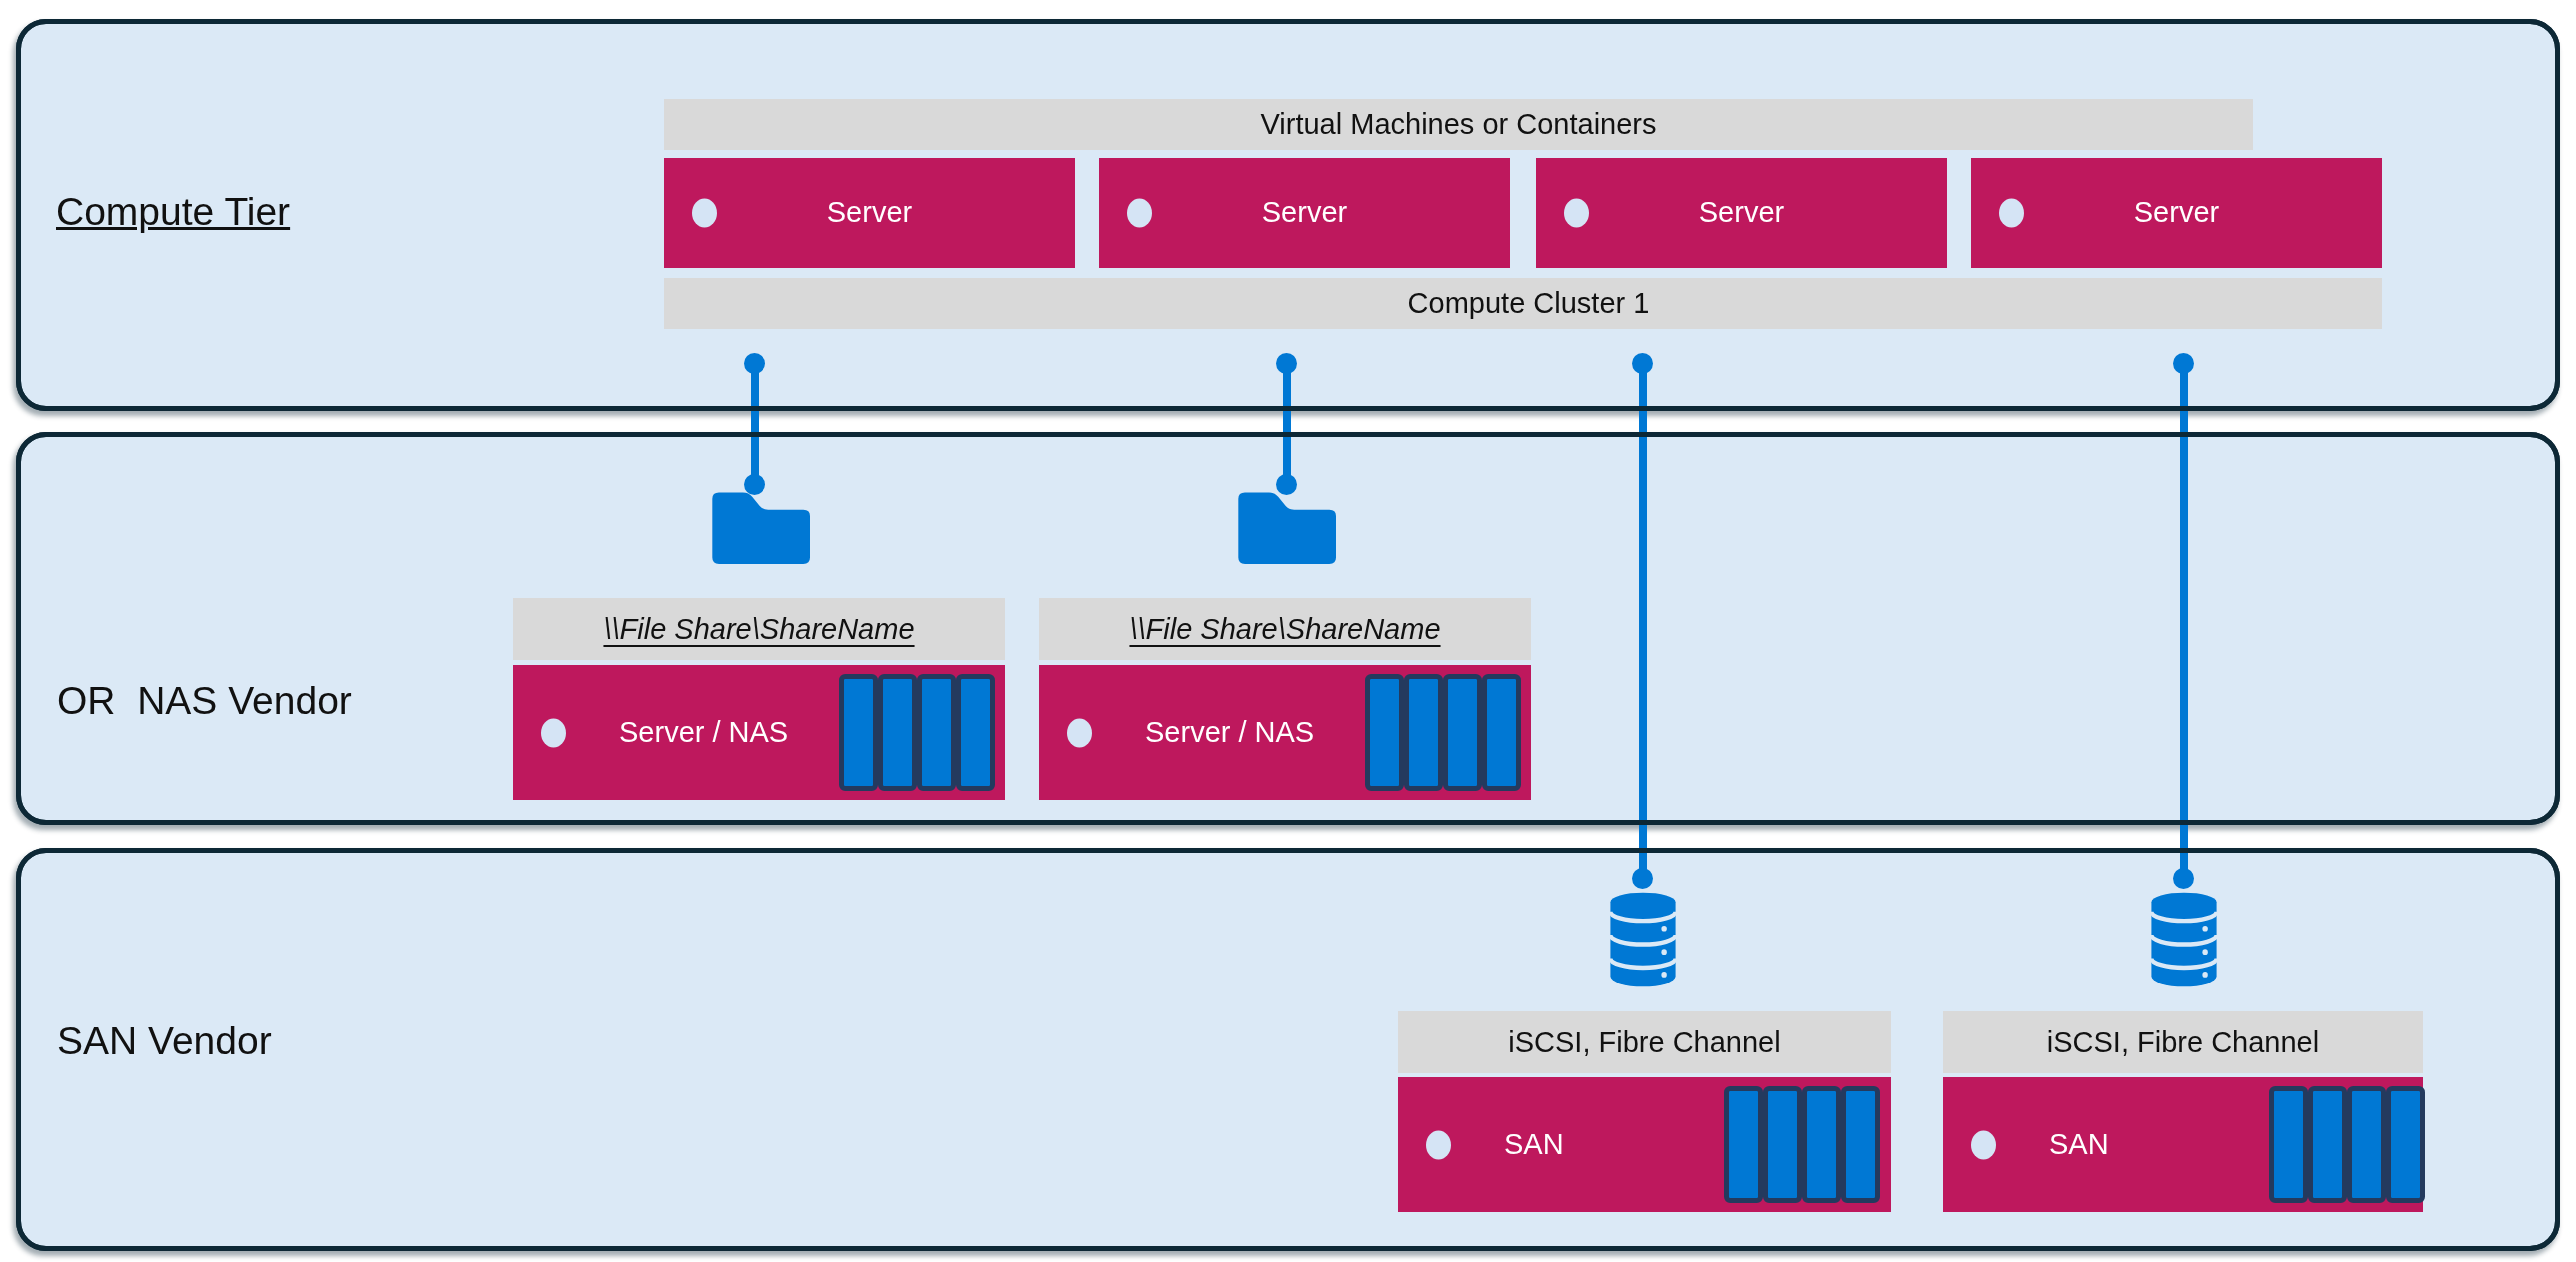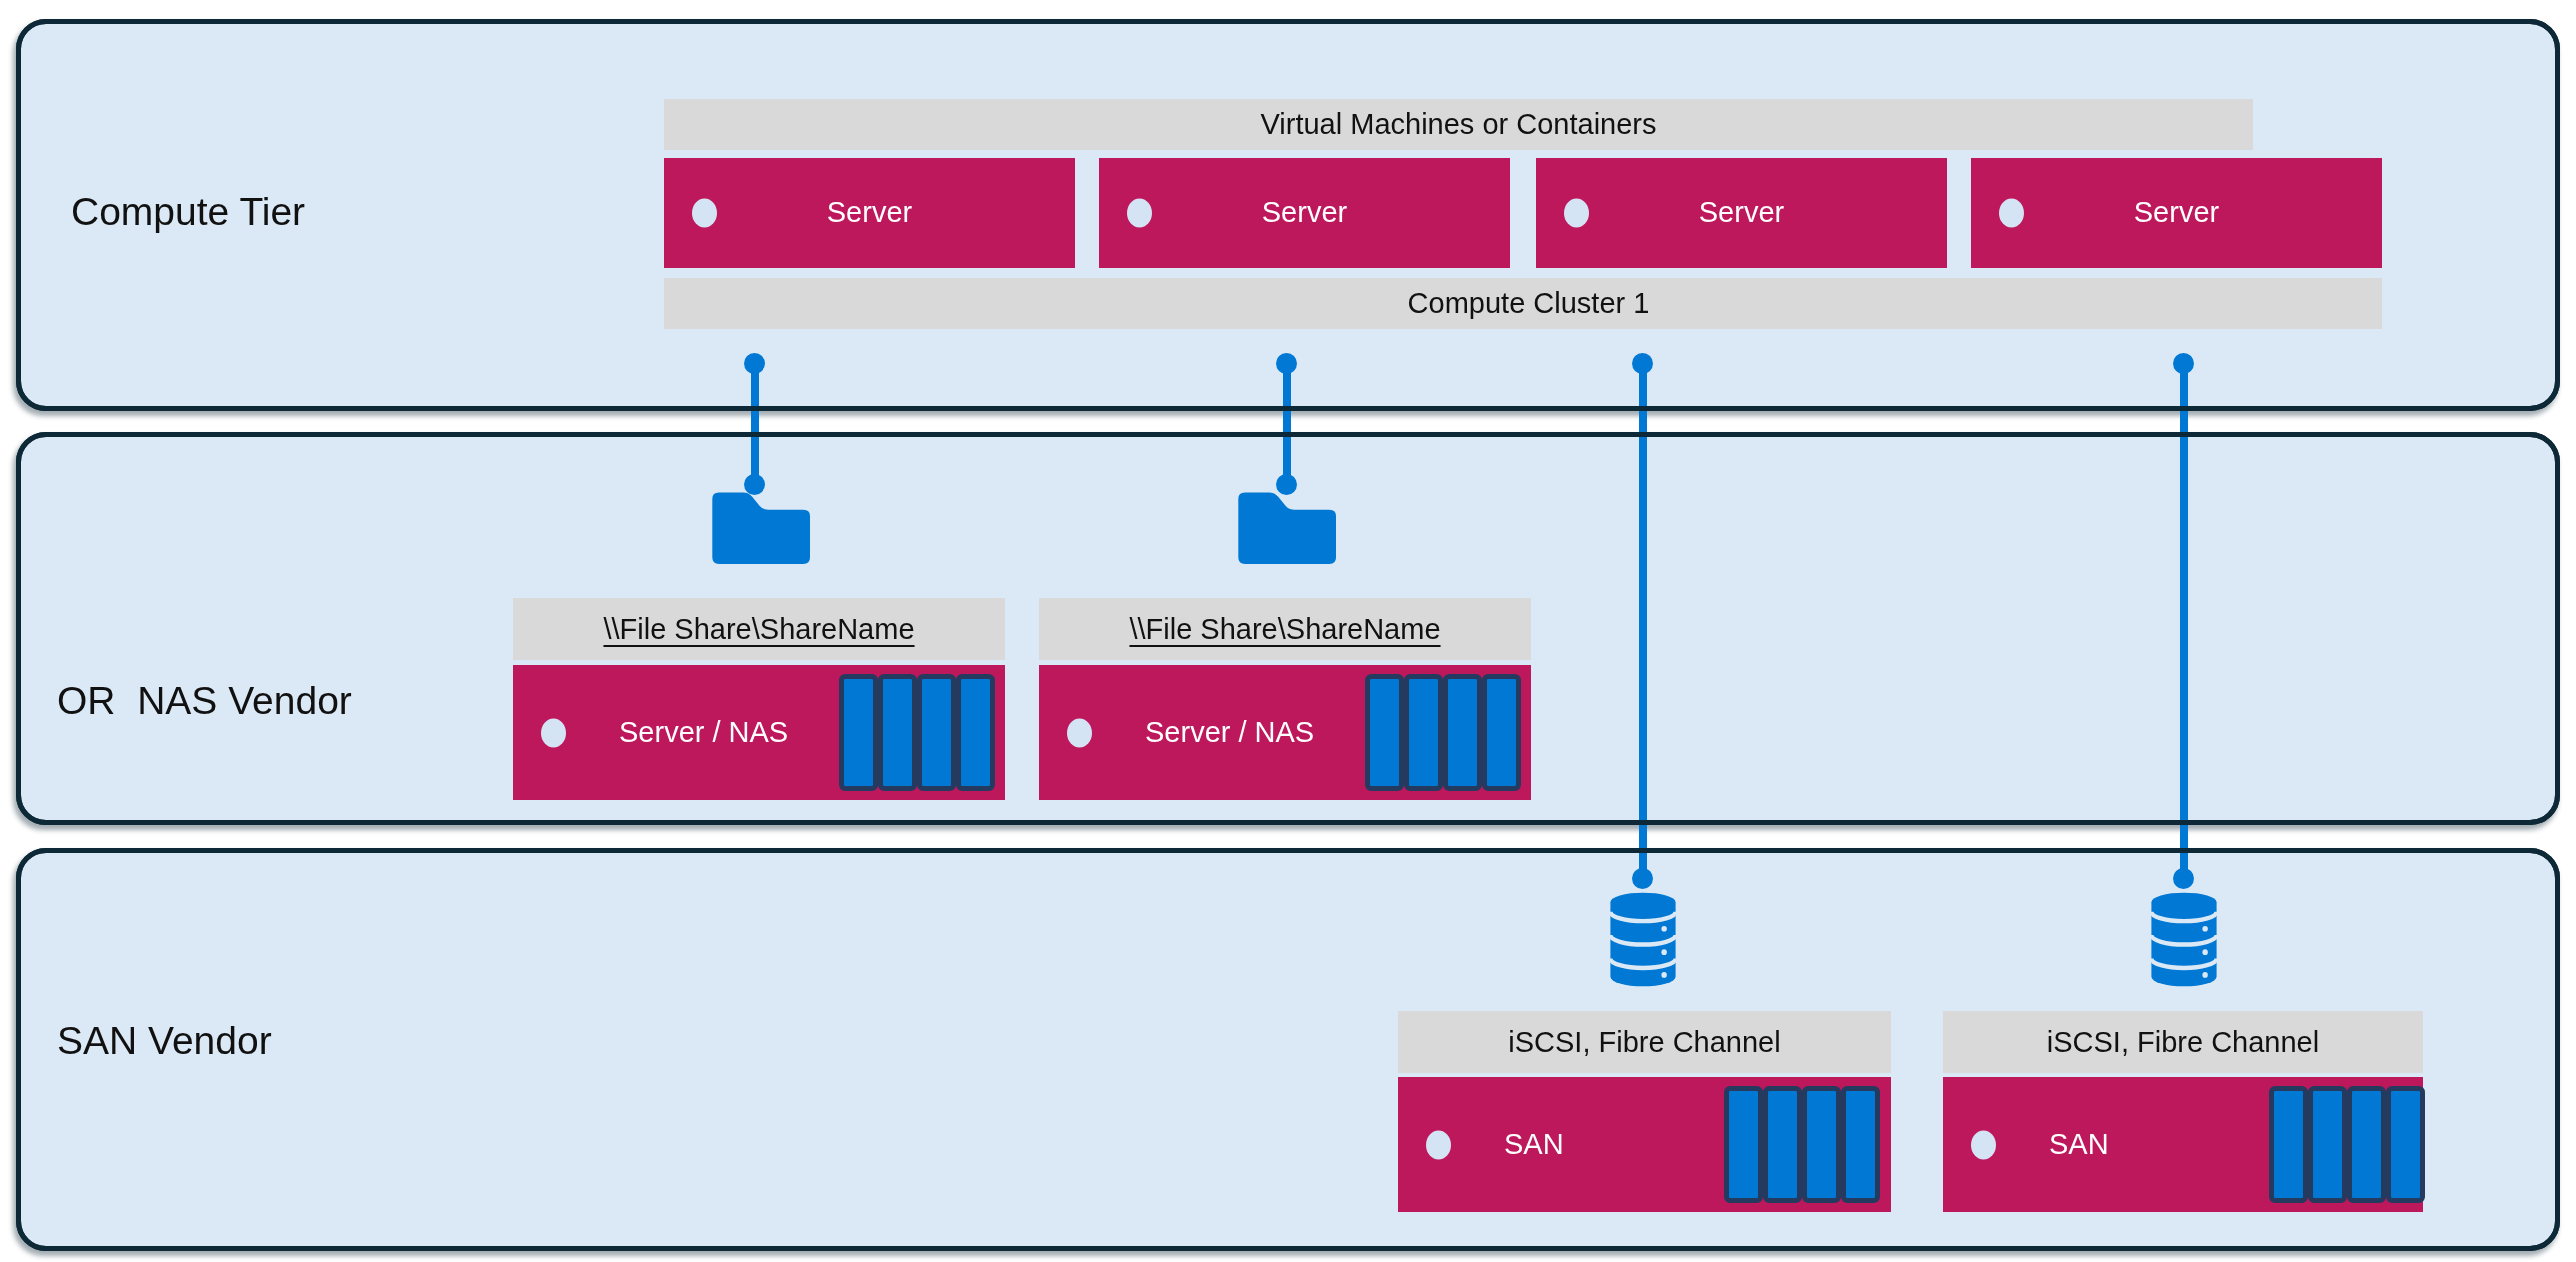--- a/index.html
+++ b/index.html
@@ -54,20 +54,21 @@
     align-items: center;
     justify-content: center;
     font-size: 29px;
     color: #111111;
     white-space: pre;
   }
   .band .underlined {
     text-decoration: underline;
     text-decoration-thickness: 1.9px;
     text-underline-offset: 5.6px;
+    font-style: italic;
   }
 
   
   .dark-box {
     position: absolute;
     background: #be185d;
     color: #ffffff;
   }
   .dark-box .dot {
     position: absolute;
@@ -132,21 +133,21 @@
 
   
   .icon { position: absolute; z-index: 20; }
 </style>
 </head>
 <body>
 
 <div class="canvas">
 
   <section class="tier" id="tier-compute">
-    <div class="tier-label" style="left:50px; top:163px;">Compute Tier</div>
+    <div class="tier-label" style="left:35px; top:163px;text-decoration:underline;">Compute Tier</div>
 
     <div class="band" style="left:643px; top:75px; width:1589px; height:51px;">
       <span>Virtual Machines or Containers</span>
     </div>
 
     <div class="dark-box" style="left:643px; top:134px; width:411px; height:110px;">
       <span class="dot"></span>
       <span class="label-centered">Server</span>
     </div>
     <div class="dark-box" style="left:1078px; top:134px; width:411px; height:110px;">

